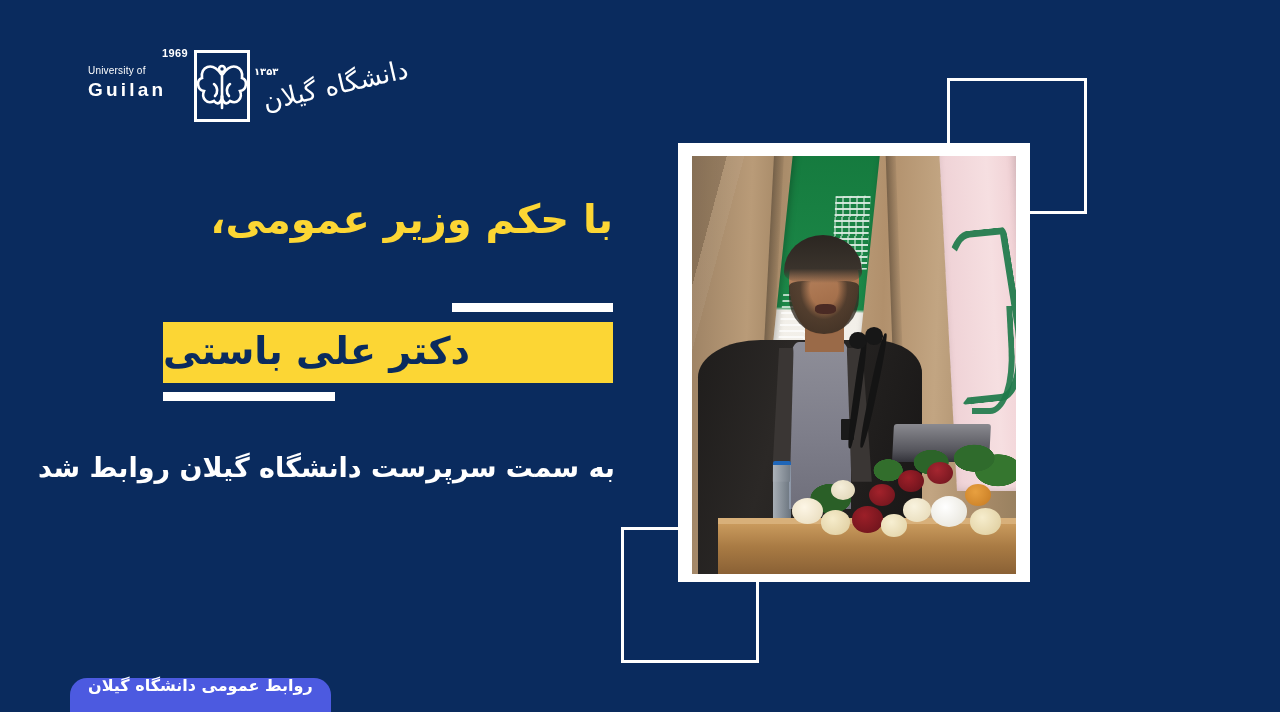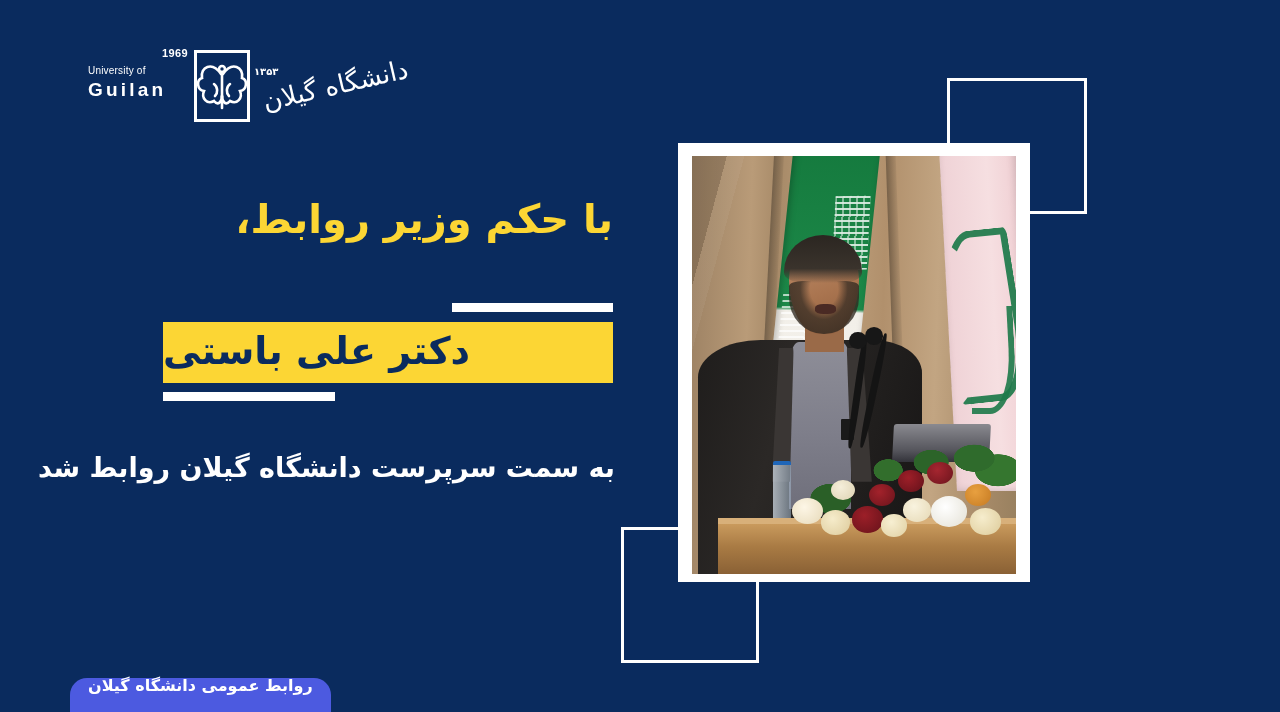--- a/index.html
+++ b/index.html
@@ -552,21 +552,21 @@
         <div class="fl" style="left:48%; top:30%; width:11%; height:22%; background:radial-gradient(circle at 40% 35%, #9e1f28, #62111a);"></div>
         <div class="fl" style="left:60%; top:22%; width:11%; height:22%; background:radial-gradient(circle at 40% 35%, #a62630, #6b141c);"></div>
         <div class="fl" style="left:62%; top:56%; width:15%; height:30%; background:radial-gradient(circle at 40% 35%, #ffffff, #e3e0d4);"></div>
         <div class="fl" style="left:76%; top:44%; width:11%; height:22%; background:radial-gradient(circle at 40% 35%, #e8a040, #c57a22);"></div>
         <div class="fl" style="left:78%; top:68%; width:13%; height:26%; background:radial-gradient(circle at 40% 35%, #f6edcd, #ddcb9a);"></div>
         <div class="fl" style="left:20%; top:40%; width:10%; height:20%; background:radial-gradient(circle at 40% 35%, #f5eeda, #ddd2b2);"></div>
       </div>
     </div>
   </div>
 
-  <div class="kicker">با حکم وزیر روابط،</div>
+  <div class="kicker">با حکم وزیر عمومی،</div>
 
   <div class="rule-top"></div>
 
   <div class="name-banner">
     <div class="name-text">دکتر علی باستی</div>
   </div>
 
   <div class="rule-bottom"></div>
 
   <div class="subline">به سمت سرپرست دانشگاه گیلان روابط شد</div>

